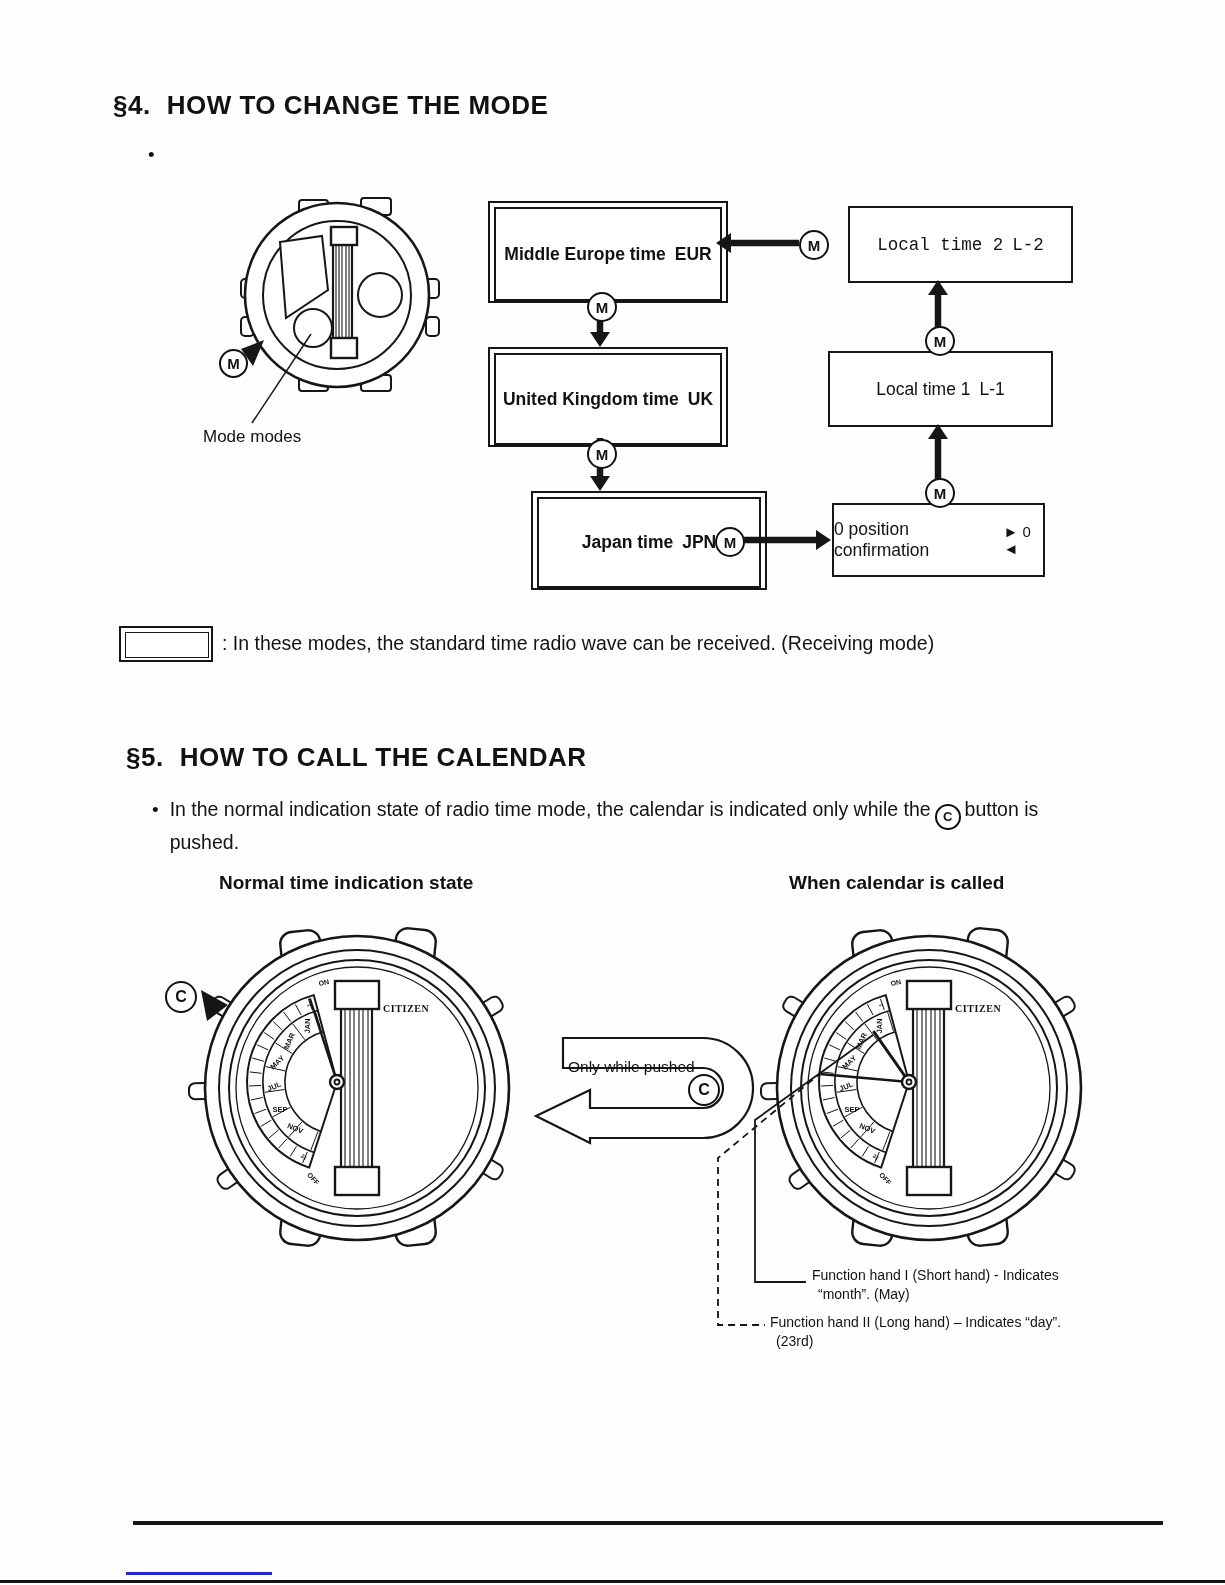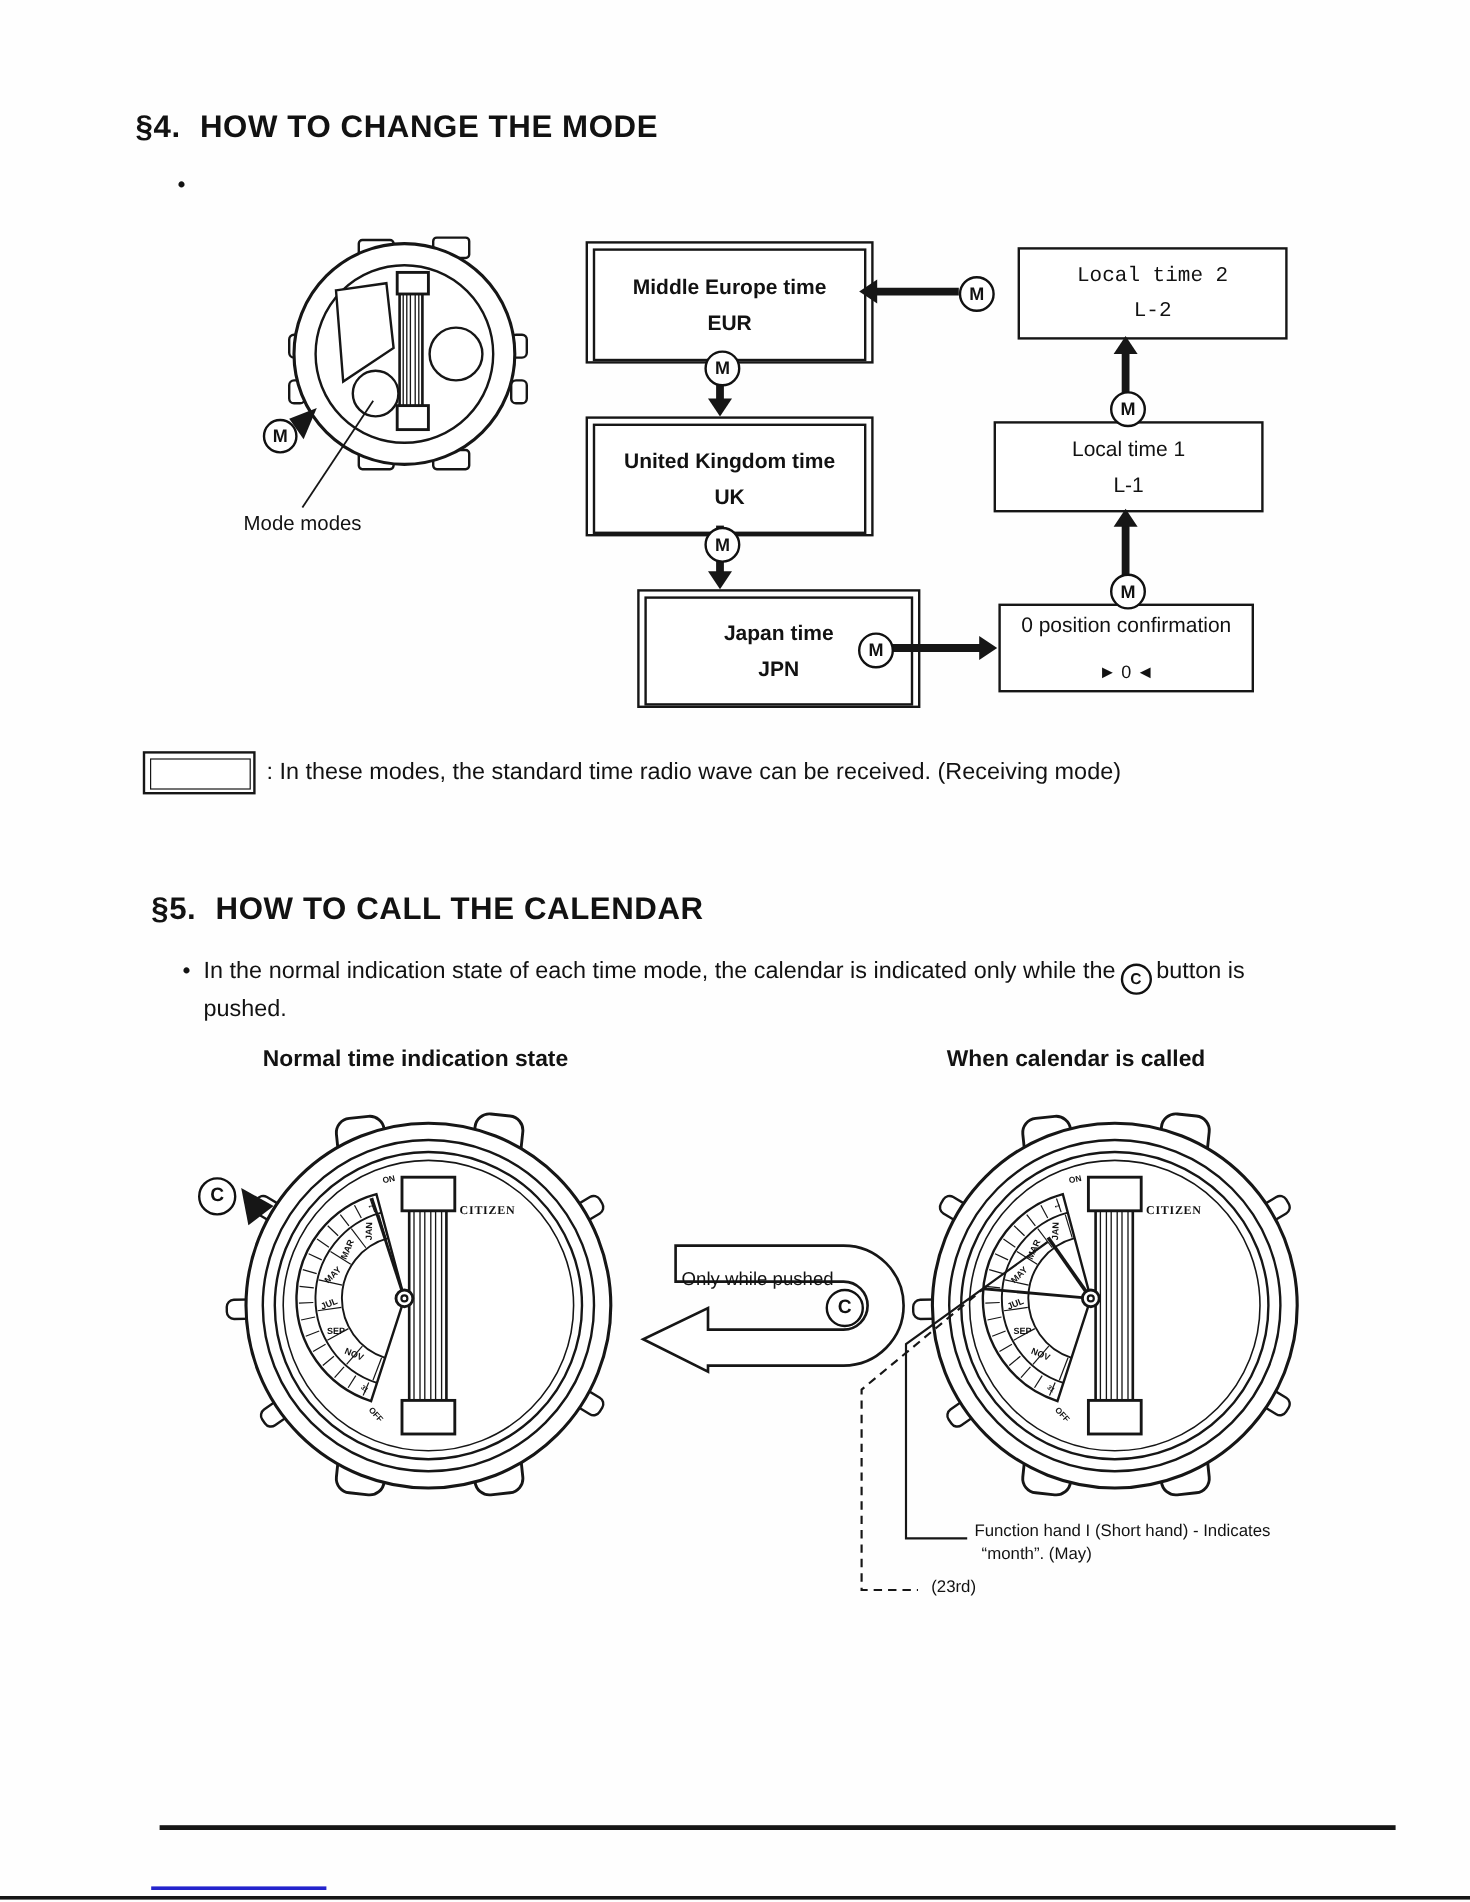--- a/index.html
+++ b/index.html
@@ -5,21 +5,21 @@
   html,body{margin:0;padding:0;background:#e8e8e8;}
   .page{position:relative;width:1225px;height:1585px;background:#fefefe;overflow:hidden;
         font-family:"Liberation Sans",sans-serif;color:#121212;margin:0 auto;}
   .sec-title{position:absolute;display:flex;gap:16px;font-size:26px;font-weight:bold;letter-spacing:.5px;z-index:6;}
   .bullet{position:absolute;display:flex;gap:11px;font-size:19.5px;line-height:1.32;z-index:6;}
   .bullet .dot{font-size:19px;}
   .inlc{display:inline-flex;width:22px;height:22px;border:2px solid #111;border-radius:50%;
         align-items:center;justify-content:center;font-weight:bold;font-size:13px;
         vertical-align:-5px;margin:0 4px;background:#fff;}
   .fbox{position:absolute;background:#fff;z-index:3;}
-  .fbox .fbox-in{height:100%;display:flex;flex-direction:column;justify-content:center;
+  .fbox .fbox-in{height:100%;display:flex;justify-content:center;
                  align-items:center;gap:9px;font-size:17.5px;}
   .double{border:2.5px solid #161616;padding:4px;}
   .double .fbox-in{border:2px solid #161616;font-weight:bold;}
   .single{border:2.2px solid #161616;}
   .mbadge,.cbadge{position:absolute;width:26px;height:26px;border:2.5px solid #111;border-radius:50%;
         background:#fff;display:flex;align-items:center;justify-content:center;
         font-weight:bold;font-size:15px;z-index:5;}
   .cbadge{width:28px;height:28px;font-size:16px;}
   .legend-sym{position:absolute;border:2px solid #161616;background:#fff;padding:4px;z-index:3;}
   .legend-sym .in{border:1.5px solid #161616;width:100%;height:100%;background:#fff;}
@@ -133,21 +133,21 @@
     </div>
   <div class="legend-text" style="left:222px;top:632px;">: In these modes, the standard time radio wave can be received.  (Receiving mode)</div>
 
   <div class="sec-title" style="left:126px;top:742px;">
     <span>§5.</span>
     <span>HOW TO CALL THE CALENDAR</span>
   </div>
 
   <div class="bullet" style="left:152px;top:797px;width:945px;">
     <span class="dot">•</span>
-    <span><span>In the normal indication state of each time mode, the calendar is indicated only while the</span><span class="inlc">C</span><span>button is pushed.</span></span>
+    <span><span>In the normal indication state of radio time mode, the calendar is indicated only while the</span><span class="inlc">C</span><span>button is pushed.</span></span>
   </div>
 
   <div class="colhead" style="left:219px;top:872px;">Normal time indication state</div>
   <div class="colhead" style="left:789px;top:872px;">When calendar is called</div>
 
   <svg class="watchsvg" style="left:163px;top:925px;" width="390" height="335" viewBox="0 0 390 335">
     <g stroke="#161616" fill="#fff">
       <rect x="119" y="6" width="40" height="58" rx="12" stroke-width="2.4" transform="rotate(-6 139 35)"></rect>
       <rect x="231" y="4" width="40" height="58" rx="12" stroke-width="2.4" transform="rotate(6 251 33)"></rect>
       <rect x="119" y="262" width="40" height="58" rx="12" stroke-width="2.4" transform="rotate(6 139 291)"></rect>
@@ -311,20 +311,21 @@
     <path d="M35,10 H175 A50,50 0 0 1 175,110 H62 V115 L8,88 L62,62 V80 H175 A20,20 0 0 0 175,40 H35 Z" fill="#fff" stroke="#161616" stroke-width="2.2"></path>
   </svg>
   <div class="uarrow-label" style="left:568px;top:1058px;">Only while pushed</div>
   <span class="cbadge" style="left:688px;top:1074px;">C</span>
 
   <div class="callout" style="left:812px;top:1266px;width:300px;">
     <div>Function hand I (Short hand) - Indicates</div>
     <div style="margin-left:6px;">“month”. (May)</div>
   </div>
   <div class="callout" style="left:770px;top:1313px;width:340px;">
+    <div>Function hand II (Long hand) – Indicates “day”.</div>
     <div style="margin-left:6px;">(23rd)</div>
   </div>
 
   <svg class="overlay" width="1225" height="1585" viewBox="0 0 1225 1585">
     <g stroke="#161616" stroke-width="6.5">
       <line x1="799" y1="243" x2="728" y2="243"></line>
       <line x1="600" y1="294" x2="600" y2="335"></line>
       <line x1="600" y1="438" x2="600" y2="479"></line>
       <line x1="938" y1="351" x2="938" y2="292"></line>
       <line x1="938" y1="502" x2="938" y2="436"></line>

